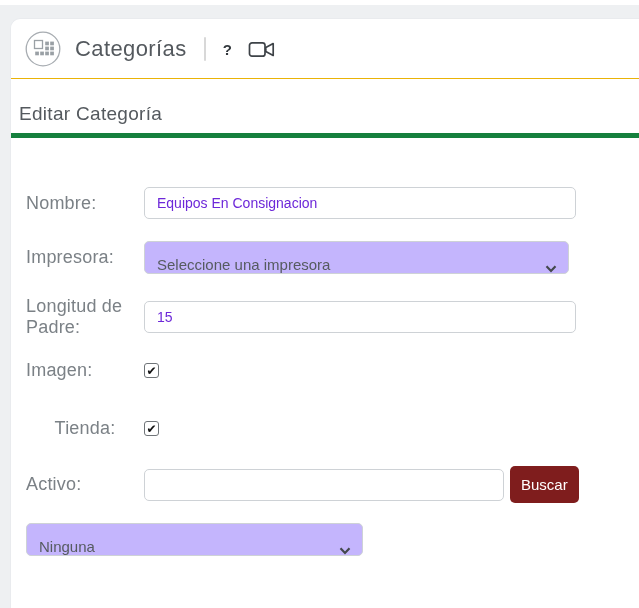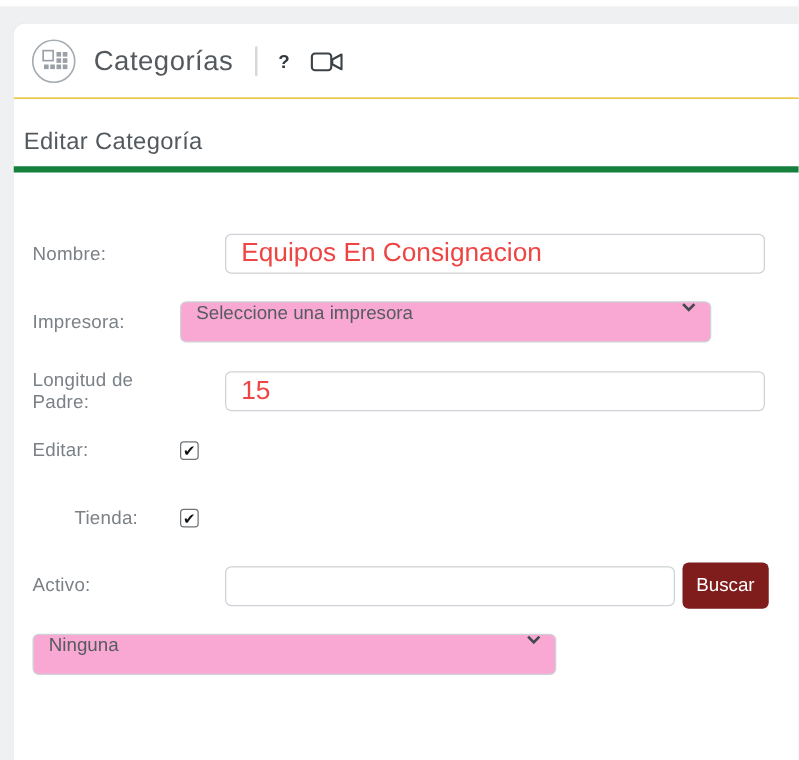--- a/index.html
+++ b/index.html
@@ -47,36 +47,36 @@
   
   .form{padding:49px 0 0 15px;}
   .form-row{display:flex;align-items:center;margin-bottom:22px;min-height:32px;}
   .form-row.row-check{min-height:16px;}
   .form-row.row-check-1{margin-bottom:37px;}
   .form-row.row-check-2{margin-bottom:27px;text-align:center;}
   .form-row.row-file{margin-bottom:20px;}
   .form-row.row-last{margin-bottom:0;}
   .form-label{
     width:118px;flex:0 0 auto;
-    font-size:15px;color:#7b8186;letter-spacing:0.2px;
+    font-size:18px;color:#7b8186;letter-spacing:0.2px;
   }
   .text-input{
     width:432px;height:32px;box-sizing:border-box;
     border:1px solid #ced2d6;border-radius:5px;
     padding:0 12px;font-family:"Liberation Sans", sans-serif;
-    font-size:21px;color:#ef4444;background:#fff;outline:none;margin-left:36px;
+    font-size:14px;color:#6d28d9;background:#fff;outline:none;
   }
   .select-box{
     width:425px;height:33px;box-sizing:border-box;
-    border:1px solid #ced2d6;border-radius:5px;background:#f9a8d4;
-    display:flex;align-items:flex-start;justify-content:space-between;
+    border:1px solid #ced2d6;border-radius:5px;background:#c4b5fd;
+    display:flex;align-items:flex-end;justify-content:space-between;
     padding:0 11px 0 12px;cursor:pointer;
   }
   .select-box .select-value{font-size:15px;color:#565b60;}
-  .select-wide{width:419px;}
+  .select-wide{width:337px;}
   .checkbox{
     width:15px;height:15px;box-sizing:border-box;
     border:1px solid #6f7478;border-radius:3px;background:#fff;
     display:flex;align-items:center;justify-content:center;
     font-size:12px;line-height:1;color:#111;cursor:pointer;
   }
   .file-input{width:360px;}
   .browse-btn{
     margin-left:6px;height:37px;
     background:#7f1d1d;border:none;border-radius:5px;
@@ -138,21 +138,21 @@
         </svg>
       </div>
     </div>
 
     <div class="form-row">
       <span class="form-label">Longitud de Padre:</span>
       <input class="text-input" type="text" value="15" style="">
     </div>
 
     <div class="form-row row-check row-check-1">
-      <span class="form-label">Editar:</span>
+      <span class="form-label">Imagen:</span>
       <span class="checkbox">
         <span>✔</span>
       </span>
     </div>
 
     <div class="form-row row-check row-check-2">
       <span class="form-label">Tienda:</span>
       <span class="checkbox">
         <span>✔</span>
       </span>

